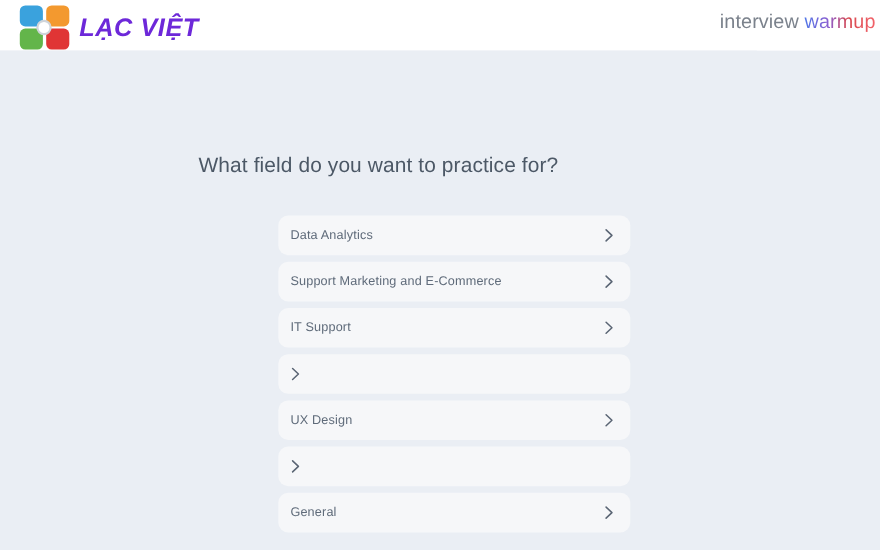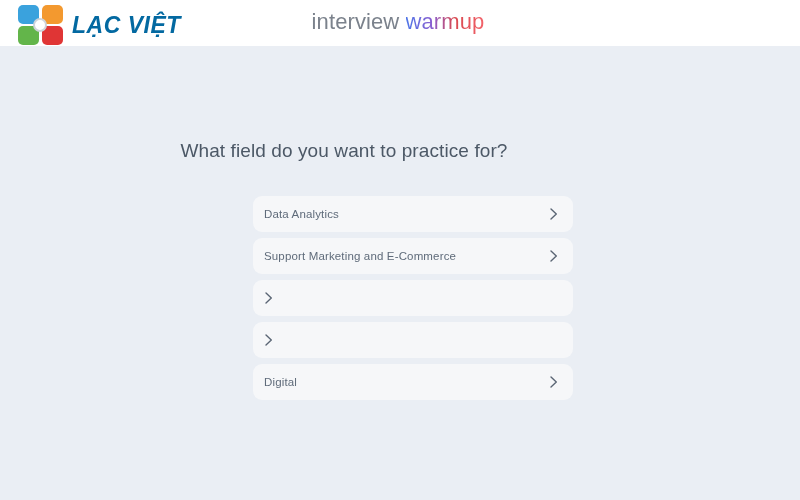--- a/index.html
+++ b/index.html
@@ -75,31 +75,31 @@
     box-sizing: border-box;
   }
 
   .brand-word {
     margin-left: 8px;
     font-family: "Liberation Sans", sans-serif;
     font-style: italic;
     font-weight: bold;
     font-size: 23px;
     letter-spacing: 0.5px;
-    color: #0369a1;
+    color: #6d28d9;
     white-space: nowrap;
   }
 
   .app-title {
     position: absolute;
     left: 0;
     right: 4px;
     top: 9px;
-    text-align: center;
-    font-size: 22px;
+    text-align: right;
+    font-size: 18px;
     letter-spacing: 0.1px;
     white-space: nowrap;
   }
   .app-title .tw-plain {
     color: #7b828c;
   }
   .app-title .tw-grad {
     background-image: linear-gradient(90deg, #4e76e8 0%, #8b5fd0 34%, #d8484f 62%, #f2636a 100%);
     -webkit-background-clip: text;
     background-clip: text;
@@ -206,40 +206,56 @@
 
     <div class="option-row">
       <span class="option-label">Support Marketing and E-Commerce</span>
       <span class="chevron">
         <svg width="10" height="14" viewBox="0 0 10 14" fill="none">
             <path d="M2 2 L7.3 7 L2 12" stroke="#5a6574" stroke-width="1.4" stroke-linecap="round" stroke-linejoin="round"></path>
           </svg>
       </span>
     </div>
 
-
-    <div class="option-row">
-      <span class="chevron">
-        <svg width="10" height="14" viewBox="0 0 10 14" fill="none">
-            <path d="M2 2 L7.3 7 L2 12" stroke="#5a6574" stroke-width="1.4" stroke-linecap="round" stroke-linejoin="round"></path>
-          </svg>
-      </span>
-    </div>
-
-
-    <div class="option-row">
-      <span class="chevron">
-        <svg width="10" height="14" viewBox="0 0 10 14" fill="none">
-            <path d="M2 2 L7.3 7 L2 12" stroke="#5a6574" stroke-width="1.4" stroke-linecap="round" stroke-linejoin="round"></path>
-          </svg>
-      </span>
-    </div>
-
-    <div class="option-row">
-      <span class="option-label">Digital</span>
+    <div class="option-row">
+      <span class="option-label">IT Support</span>
+      <span class="chevron">
+        <svg width="10" height="14" viewBox="0 0 10 14" fill="none">
+            <path d="M2 2 L7.3 7 L2 12" stroke="#5a6574" stroke-width="1.4" stroke-linecap="round" stroke-linejoin="round"></path>
+          </svg>
+      </span>
+    </div>
+
+    <div class="option-row">
+      <span class="chevron">
+        <svg width="10" height="14" viewBox="0 0 10 14" fill="none">
+            <path d="M2 2 L7.3 7 L2 12" stroke="#5a6574" stroke-width="1.4" stroke-linecap="round" stroke-linejoin="round"></path>
+          </svg>
+      </span>
+    </div>
+
+    <div class="option-row">
+      <span class="option-label">UX Design</span>
+      <span class="chevron">
+        <svg width="10" height="14" viewBox="0 0 10 14" fill="none">
+            <path d="M2 2 L7.3 7 L2 12" stroke="#5a6574" stroke-width="1.4" stroke-linecap="round" stroke-linejoin="round"></path>
+          </svg>
+      </span>
+    </div>
+
+    <div class="option-row">
+      <span class="chevron">
+        <svg width="10" height="14" viewBox="0 0 10 14" fill="none">
+            <path d="M2 2 L7.3 7 L2 12" stroke="#5a6574" stroke-width="1.4" stroke-linecap="round" stroke-linejoin="round"></path>
+          </svg>
+      </span>
+    </div>
+
+    <div class="option-row">
+      <span class="option-label">General</span>
       <span class="chevron">
         <svg width="10" height="14" viewBox="0 0 10 14" fill="none">
             <path d="M2 2 L7.3 7 L2 12" stroke="#5a6574" stroke-width="1.4" stroke-linecap="round" stroke-linejoin="round"></path>
           </svg>
       </span>
     </div>
 
   </div>
 
 </div>

